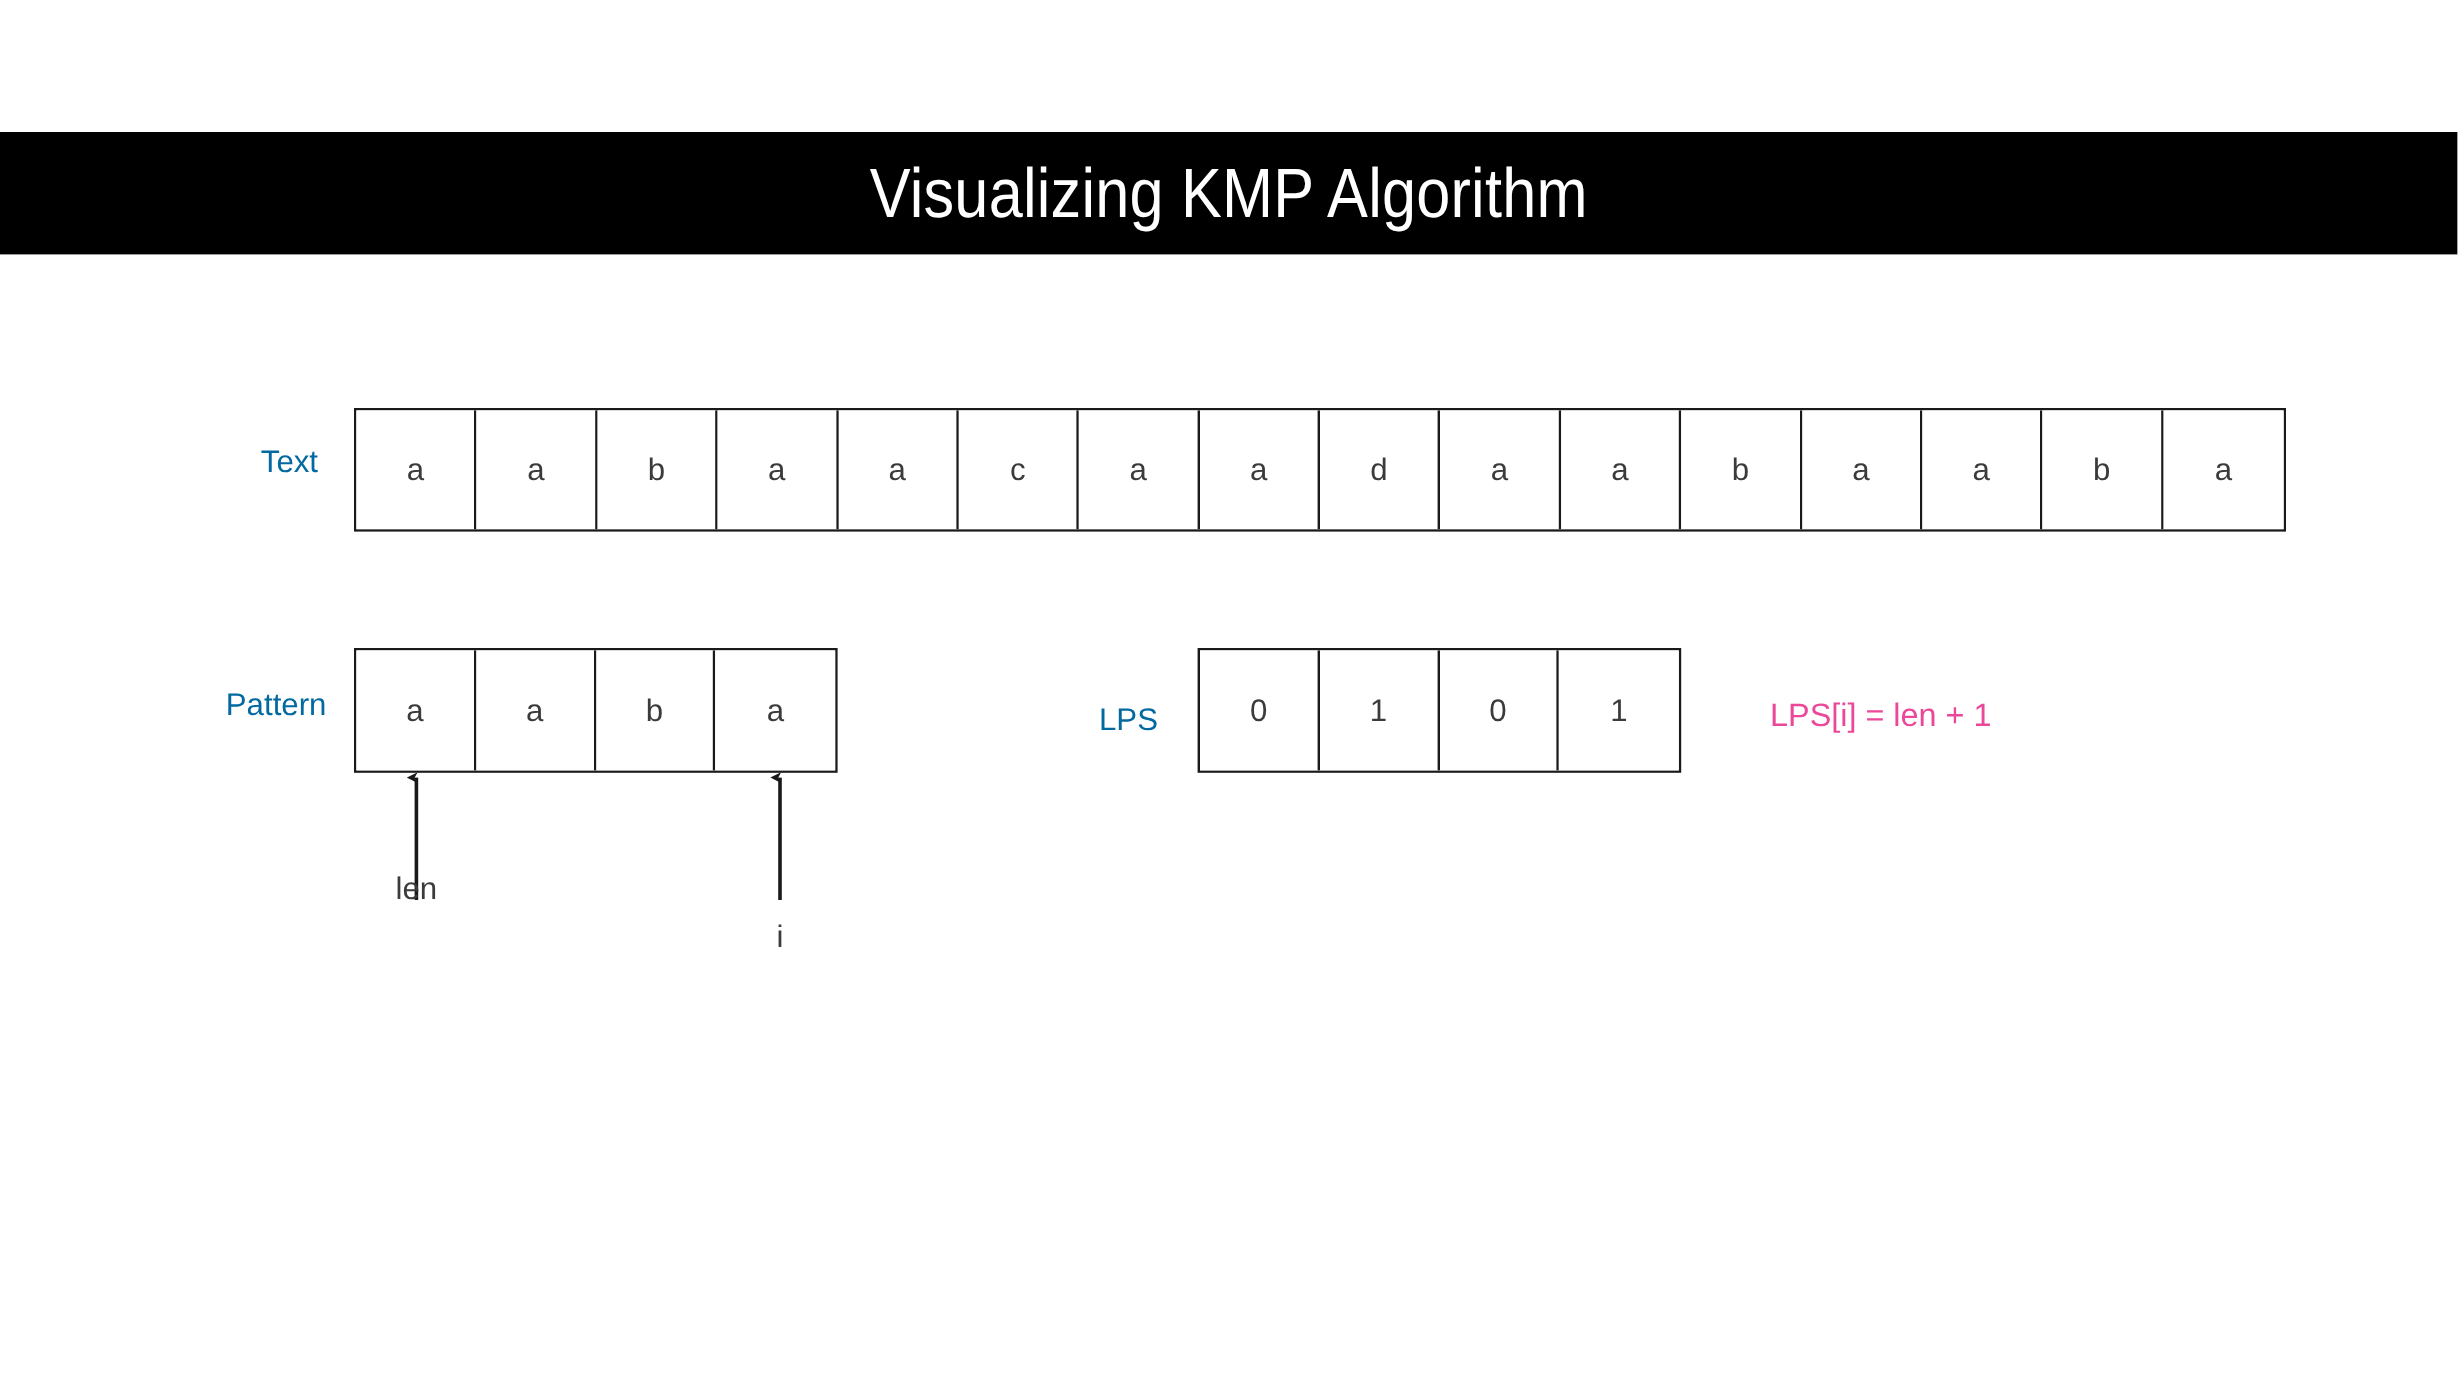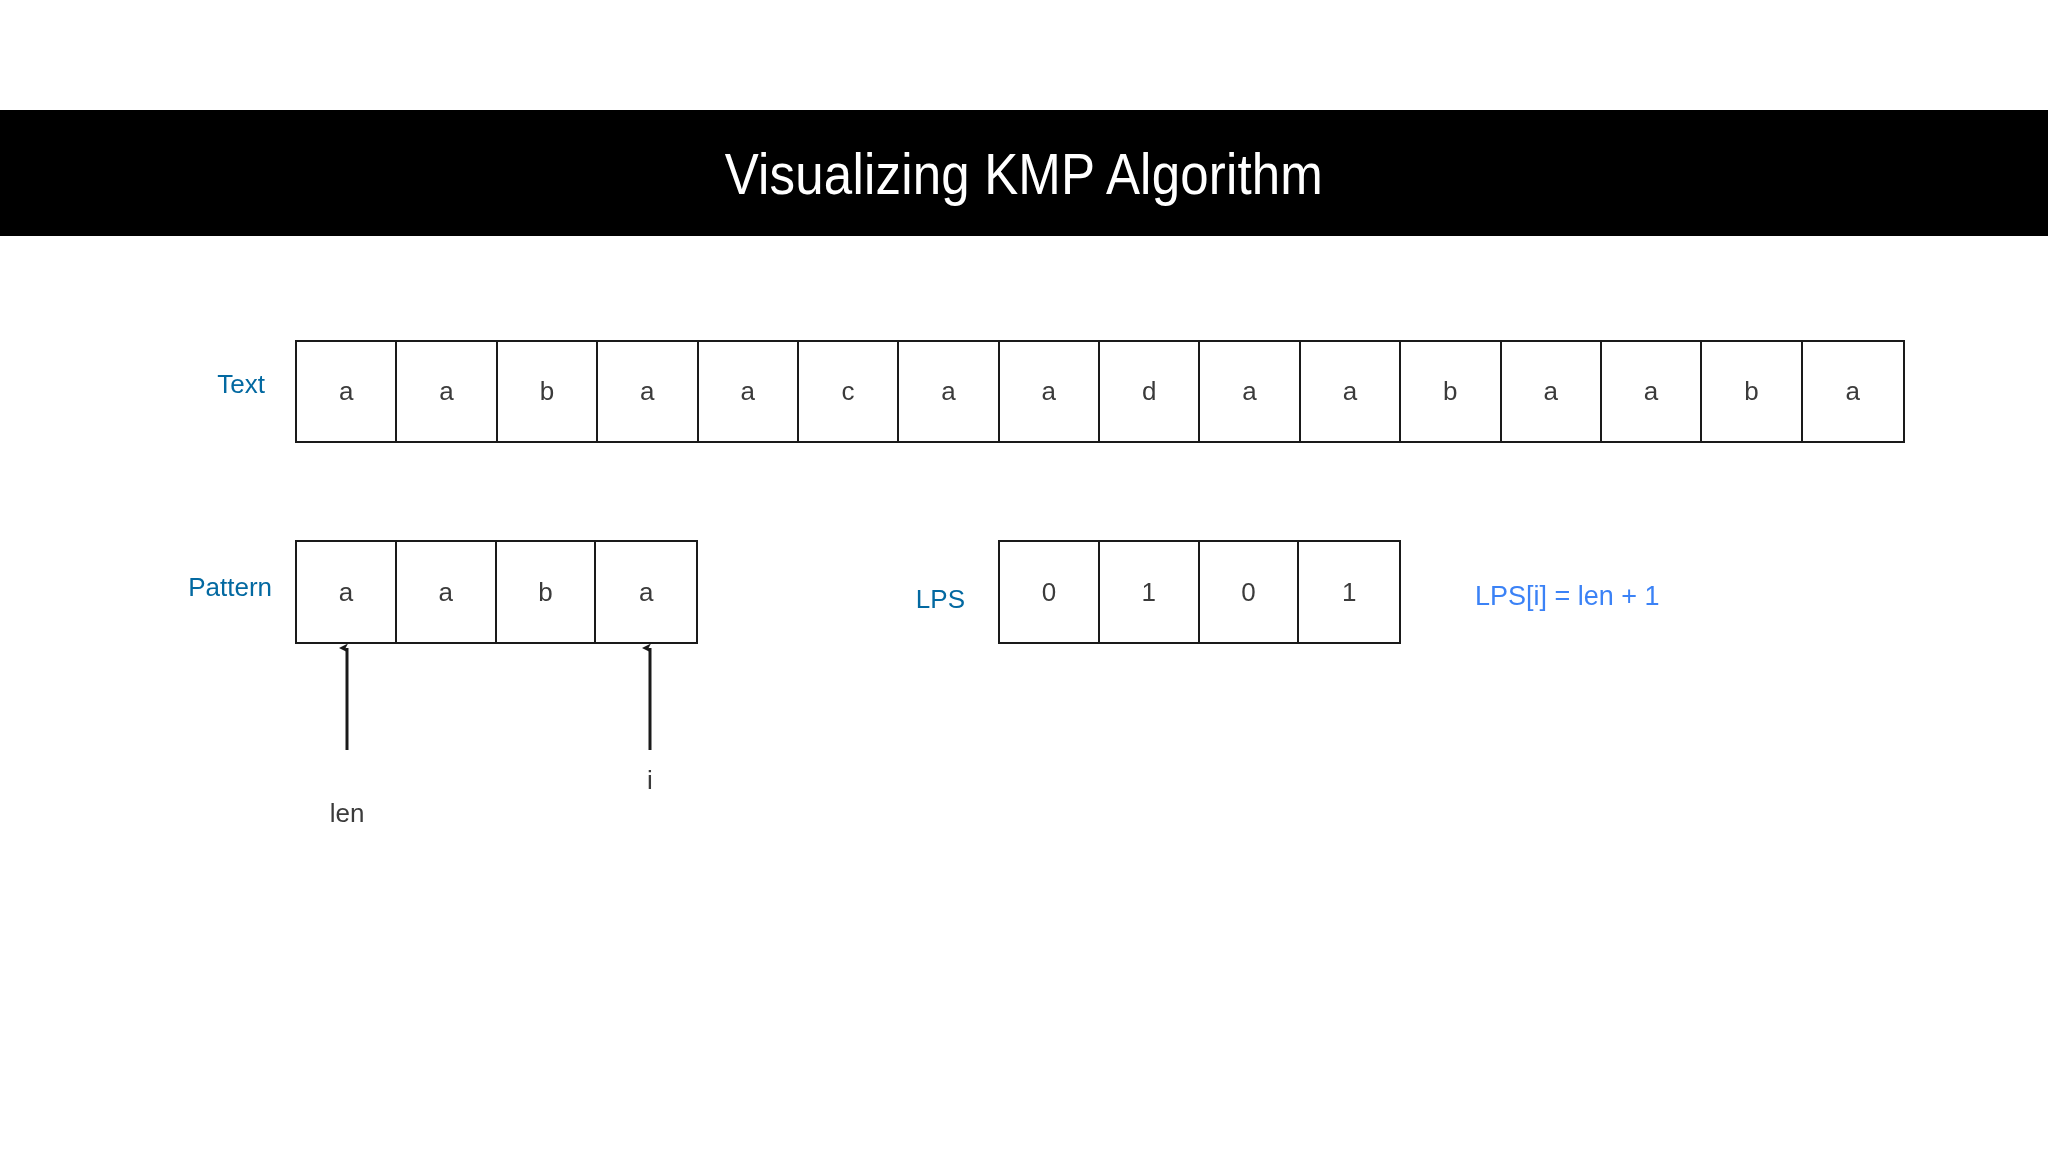--- a/index.html
+++ b/index.html
@@ -15,21 +15,21 @@
     font-family: "Liberation Sans", sans-serif;
     -webkit-font-smoothing: antialiased;
   }
 
   
   #title-banner {
     position: absolute;
     left: 0;
     top: 110px;
     width: 2048px;
-    height: 126px;
+    height: 102px;
     background: #000000;
     display: flex;
     align-items: center;
     justify-content: center;
   }
   #title-text {
     color: #ffffff;
     font-family: "Liberation Sans", sans-serif;
     font-size: 58px;
     font-weight: 400;
@@ -122,21 +122,21 @@
     width: 125px;
   }
 
   
   #formula {
     position: absolute;
     left: 1475px;
     top: 581px;
     font-family: "Liberation Sans", sans-serif;
     font-size: 27px;
-    color: #3b82f6;
+    color: #ec4899;
     white-space: nowrap;
   }
 
   
   #pointer-layer {
     position: absolute;
     left: 0;
     top: 0;
     width: 2048px;
     height: 1152px;
@@ -145,21 +145,21 @@
   .pointer-label {
     position: absolute;
     font-family: "Liberation Sans", sans-serif;
     font-size: 26px;
     color: #3b3b3b;
     white-space: nowrap;
     text-align: center;
   }
   #pointer-label-len {
     left: 287px;
-    top: 798px;
+    top: 725px;
     width: 120px;
   }
   #pointer-label-i {
     left: 590px;
     top: 765px;
     width: 120px;
   }
 </style>
 </head>
 <body>

